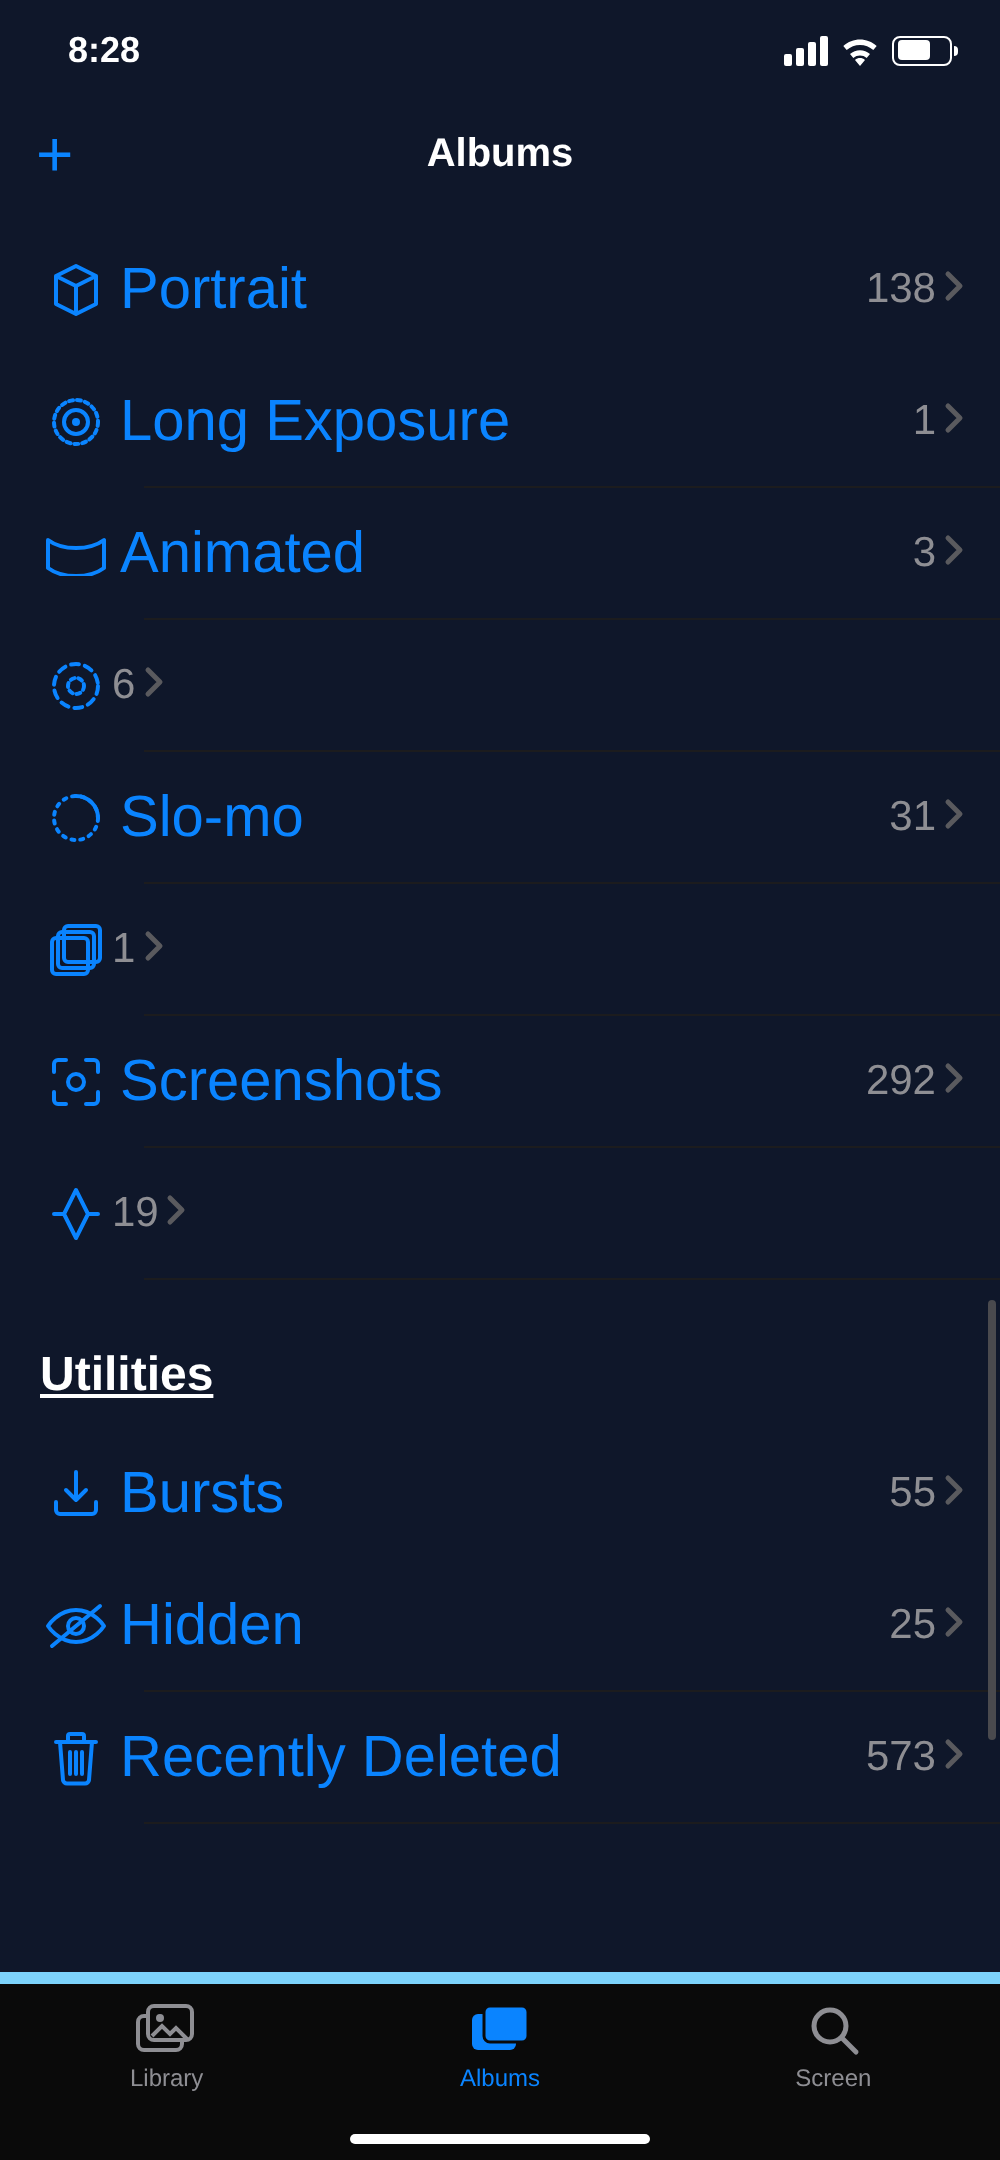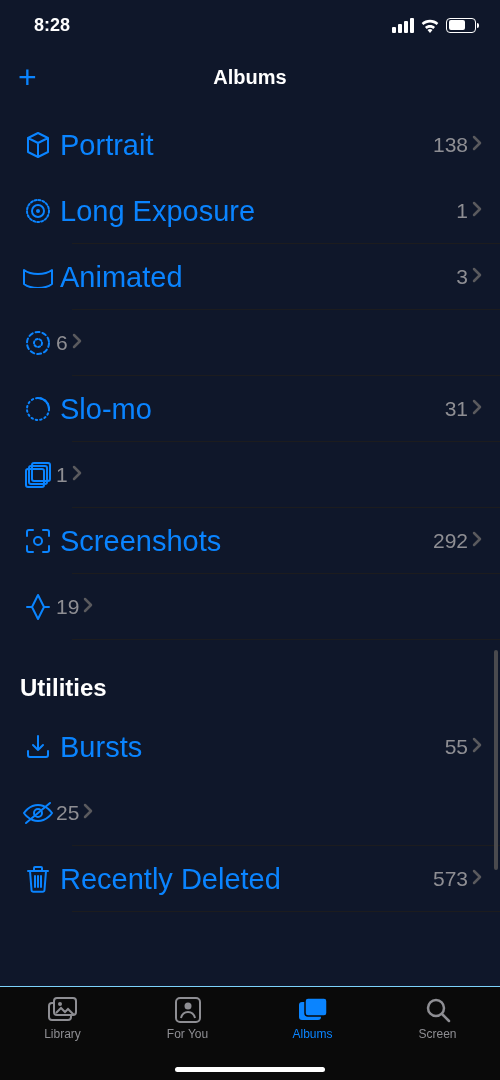--- a/index.html
+++ b/index.html
@@ -21,25 +21,25 @@
   .add-btn { position:absolute; left:18px; top:50%; transform:translateY(-50%); color:#0a84ff; font-size:32px; font-weight:300; line-height:1; }
   
   .list { flex:1; overflow:hidden; padding-top:8px;}
   .row { display:flex; align-items:center; height:66px; padding:0 18px 0 20px; position:relative; }
   .row .divider { position:absolute; left:72px; right:0; bottom:0; height:1px; background:#1c1c1e; }
   .row:first-of-type .divider{display:none;}
   .icon-slot { width:36px; height:36px; display:flex; align-items:center; justify-content:center; color:#0a84ff; flex-shrink:0; }
   .row-label { margin-left:4px; font-size:29px; color:#0a84ff; flex:1; }
   .row-count { font-size:21px; color:#8e8e93; margin-right:4px; }
   .chev { color:#5a5a5e; }
-  .section-header { padding:34px 20px 12px 20px; font-size:24px; font-weight:700; }
+  .section-header { padding:34px 20px 12px 20px; font-size:24px; font-weight:700;text-decoration:underline; }
   .highlight { position:absolute; inset:-3px -3px -3px -3px; border:4px solid #ff2d55; border-radius:8px; pointer-events:none;}
   .scroll-ind { position:absolute; right:2px; top:650px; width:4px; height:220px; background:#4a4a4e; border-radius:2px;}
   
-  .tab-bar { height:94px; border-top:1px solid #7dd3fc; background:#0a0a0a; display:flex; align-items:flex-start; padding-top:10px;}
+  .tab-bar { height:94px; border-top:6px solid #7dd3fc; background:#0a0a0a; display:flex; align-items:flex-start; padding-top:10px;}
   .tab { flex:1; display:flex; flex-direction:column; align-items:center; gap:4px; color:#8e8e93; }
   .tab.active { color:#0a84ff; }
   .tab-icon { width:30px; height:26px; display:flex; align-items:center; justify-content:center;}
   .tab-label { font-size:12px; }
   .home-ind { position:absolute; bottom:8px; left:50%; transform:translateX(-50%); width:150px; height:5px; background:#fff; border-radius:3px;}
 </style>
 </head>
 <body>
 
 <div class="screen">
@@ -189,20 +189,21 @@
           </svg></span>
       </div>
       <div class="row">
         <div class="icon-slot">
           <svg width="32" height="24" viewBox="0 0 32 24">
             <path d="M2 12s5-8 14-8 14 8 14 8-5 8-14 8S2 12 2 12z" stroke="#0a84ff" stroke-width="2" fill="none" stroke-linecap="round" stroke-linejoin="round"></path>
             <circle cx="16" cy="12" r="4" stroke="#0a84ff" stroke-width="2" fill="none" stroke-linecap="round" stroke-linejoin="round"></circle>
             <line x1="4" y1="22" x2="28" y2="2" stroke="#0a84ff" stroke-width="2" fill="none" stroke-linecap="round" stroke-linejoin="round"></line>
           </svg>
         </div>
+        <span class="row-label">Hidden</span>
         <span class="row-count">25</span>
         <span><svg class="chev" width="10" height="16" viewBox="0 0 10 16">
             <path d="M2 2l6 6-6 6" stroke="#5a5a5e" stroke-width="2.5" fill="none" stroke-linecap="round" stroke-linejoin="round"></path>
           </svg></span>
         <div class="divider"></div>
       </div>
       <div class="row">
         <div class="icon-slot">
           <svg width="26" height="30" viewBox="0 0 26 30">
             <path d="M3 7h20 M9 7V4a1 1 0 0 1 1-1h6a1 1 0 0 1 1 1v3 M5 7l1.5 19a2 2 0 0 0 2 1.8h9a2 2 0 0 0 2-1.8L21 7 M10 12v11 M13 12v11 M16 12v11" stroke="#0a84ff" stroke-width="2" fill="none" stroke-linecap="round" stroke-linejoin="round"></path>
@@ -224,30 +225,20 @@
       <div class="tab-icon">
         <svg width="30" height="26" viewBox="0 0 30 26">
             <rect x="1" y="6" width="22" height="17" rx="3" fill="none" stroke="#8e8e93" stroke-width="2"></rect>
             <rect x="6" y="1" width="22" height="17" rx="3" fill="#0a0a0a" stroke="#8e8e93" stroke-width="2"></rect>
             <circle cx="12" cy="7" r="2" fill="#8e8e93"></circle>
             <path d="M8 16l5-5 4 4 3-3 6 6" fill="none" stroke="#8e8e93" stroke-width="2"></path>
           </svg>
       </div>
       <span class="tab-label">Library</span>
     </div>
-    <div class="tab">
-      <div class="tab-icon">
-        <svg width="26" height="26" viewBox="0 0 26 26">
-            <rect x="1" y="1" width="24" height="24" rx="4" fill="none" stroke="#8e8e93" stroke-width="2"></rect>
-            <circle cx="13" cy="9" r="3.5" fill="#8e8e93"></circle>
-            <path d="M6 21c1-4 4-6 7-6s6 2 7 6" fill="none" stroke="#8e8e93" stroke-width="2"></path>
-          </svg>
-      </div>
-      <span class="tab-label">For You</span>
-    </div>
     <div class="tab active">
       <div class="tab-icon">
         <svg width="30" height="26" viewBox="0 0 30 26">
             <rect x="1" y="5" width="22" height="18" rx="3" fill="#0a84ff"></rect>
             <rect x="7" y="1" width="22" height="18" rx="3" fill="#0a84ff" stroke="#0a0a0a" stroke-width="1.5"></rect>
           </svg>
       </div>
       <span class="tab-label">Albums</span>
     </div>
     <div class="tab">

